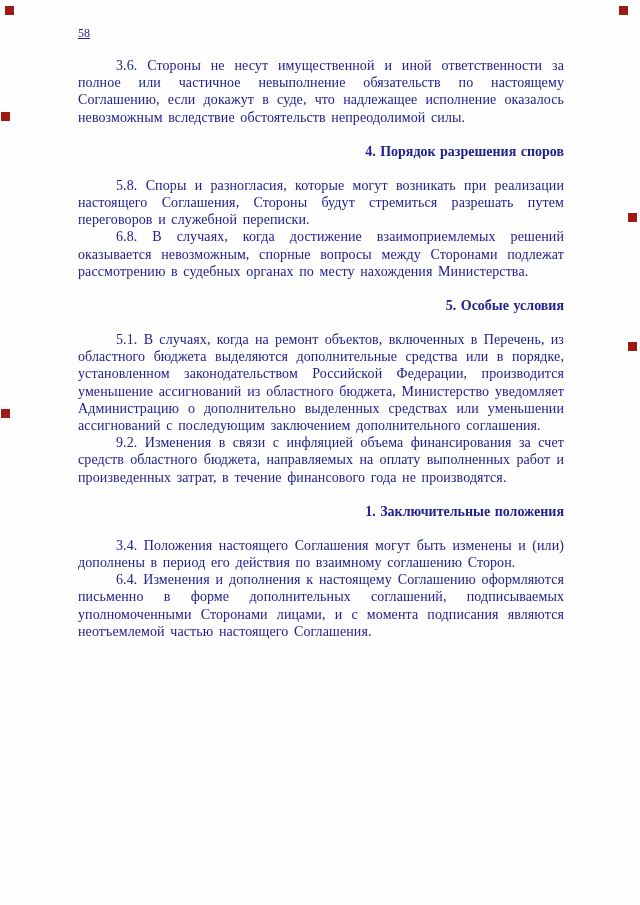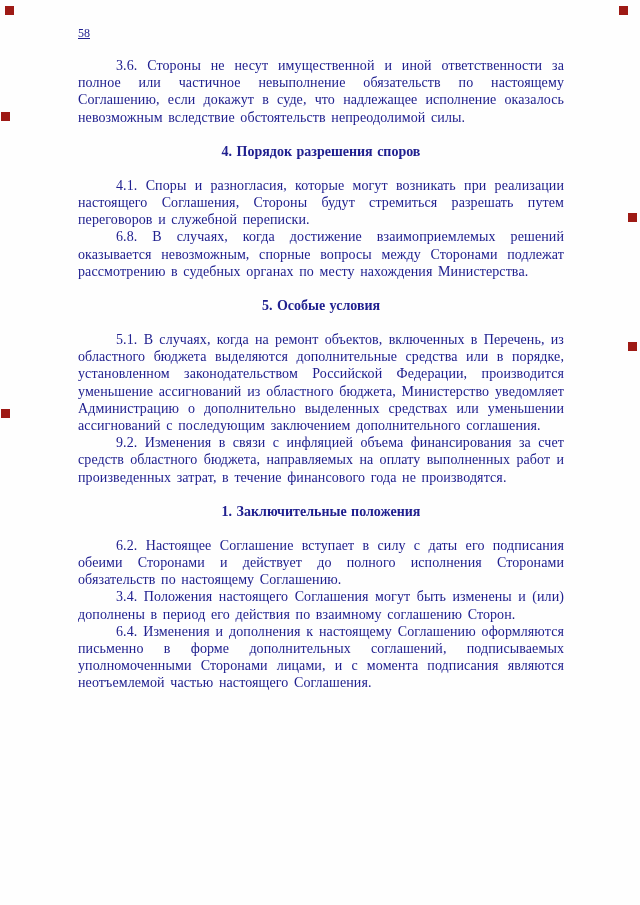--- a/index.html
+++ b/index.html
@@ -36,49 +36,48 @@
     text-align: justify;
     text-indent: 38px;
     word-spacing: 2px;
     letter-spacing: 0.1px;
   }
   .heading {
     margin: 17px 0 17px 0;
     font-size: 14px;
     line-height: 17px;
     font-weight: bold;
-    text-align: center;
+    text-align: right;
     word-spacing: 1px;
   }
   .mark {
     position: absolute;
     display: block;
   }
 </style>
 </head>
 <body style="background: rgb(254, 254, 254); color: rgb(32, 32, 143);">
 
 <div class="page">
   <div class="page-number">58</div>
 
   <p class="para">3.6. Стороны не несут имущественной и иной ответственности за полное или частичное невыполнение обязательств по настоящему Соглашению, если докажут в суде, что надлежащее исполнение оказалось невозможным вследствие обстоятельств непреодолимой силы.</p>
 
   <h3 class="heading">4. Порядок разрешения споров</h3>
 
-  <p class="para">4.1. Споры и разногласия, которые могут возникать при реализации настоящего Соглашения, Стороны будут стремиться разрешать путем переговоров и служебной переписки.</p>
+  <p class="para">5.8. Споры и разногласия, которые могут возникать при реализации настоящего Соглашения, Стороны будут стремиться разрешать путем переговоров и служебной переписки.</p>
   <p class="para">6.8. В случаях, когда достижение взаимоприемлемых решений оказывается невозможным, спорные вопросы между Сторонами подлежат рассмотрению в судебных органах по месту нахождения Министерства.</p>
 
   <h3 class="heading">5. Особые условия</h3>
 
   <p class="para">5.1. В случаях, когда на ремонт объектов, включенных в Перечень, из областного бюджета выделяются дополнительные средства или в порядке, установленном законодательством Российской Федерации, производится уменьшение ассигнований из областного бюджета, Министерство уведомляет Администрацию о дополнительно выделенных средствах или уменьшении ассигнований с последующим заключением дополнительного соглашения.</p>
   <p class="para">9.2. Изменения в связи с инфляцией объема финансирования за счет средств областного бюджета, направляемых на оплату выполненных работ и произведенных затрат, в течение финансового года не производятся.</p>
 
   <h3 class="heading">1. Заключительные положения</h3>
 
-  <p class="para">6.2. Настоящее Соглашение вступает в силу с даты его подписания обеими Сторонами и действует до полного исполнения Сторонами обязательств по настоящему Соглашению.</p>
   <p class="para">3.4. Положения настоящего Соглашения могут быть изменены и (или) дополнены в период его действия по взаимному соглашению Сторон.</p>
   <p class="para">6.4. Изменения и дополнения к настоящему Соглашению оформляются письменно в форме дополнительных соглашений, подписываемых уполномоченными Сторонами лицами, и с момента подписания являются неотъемлемой частью настоящего Соглашения.</p>
 </div>
 
 <div id="marks">
     <div class="mark" style="left: 5px; top: 6px; width: 9px; height: 9px; background: rgb(158, 26, 21);"></div>
     <div class="mark" style="left: 619px; top: 6px; width: 9px; height: 9px; background: rgb(158, 26, 21);"></div>
     <div class="mark" style="left: 1px; top: 112px; width: 9px; height: 9px; background: rgb(158, 26, 21);"></div>
     <div class="mark" style="left: 628px; top: 213px; width: 9px; height: 9px; background: rgb(158, 26, 21);"></div>
     <div class="mark" style="left: 628px; top: 342px; width: 9px; height: 9px; background: rgb(158, 26, 21);"></div>

